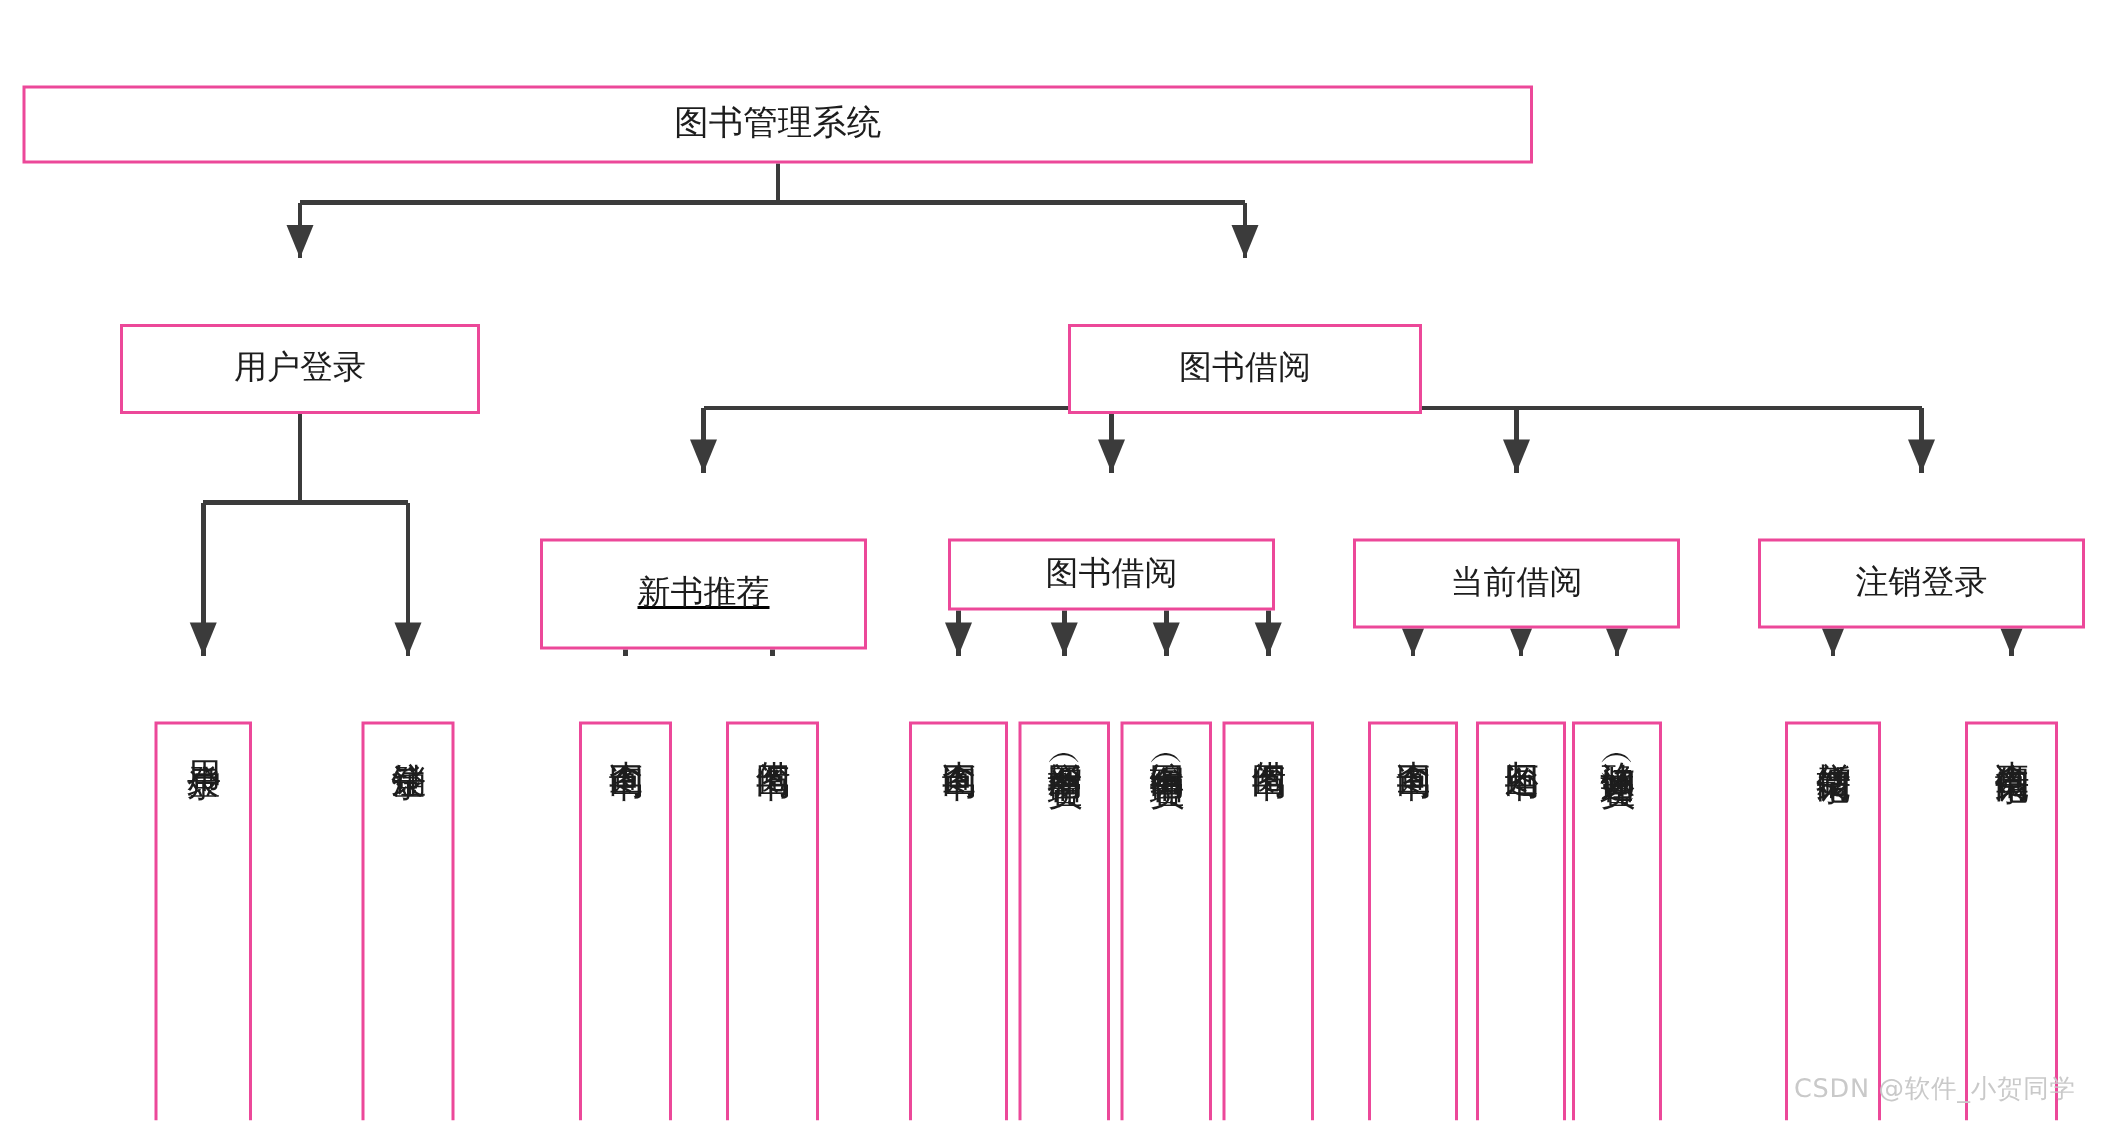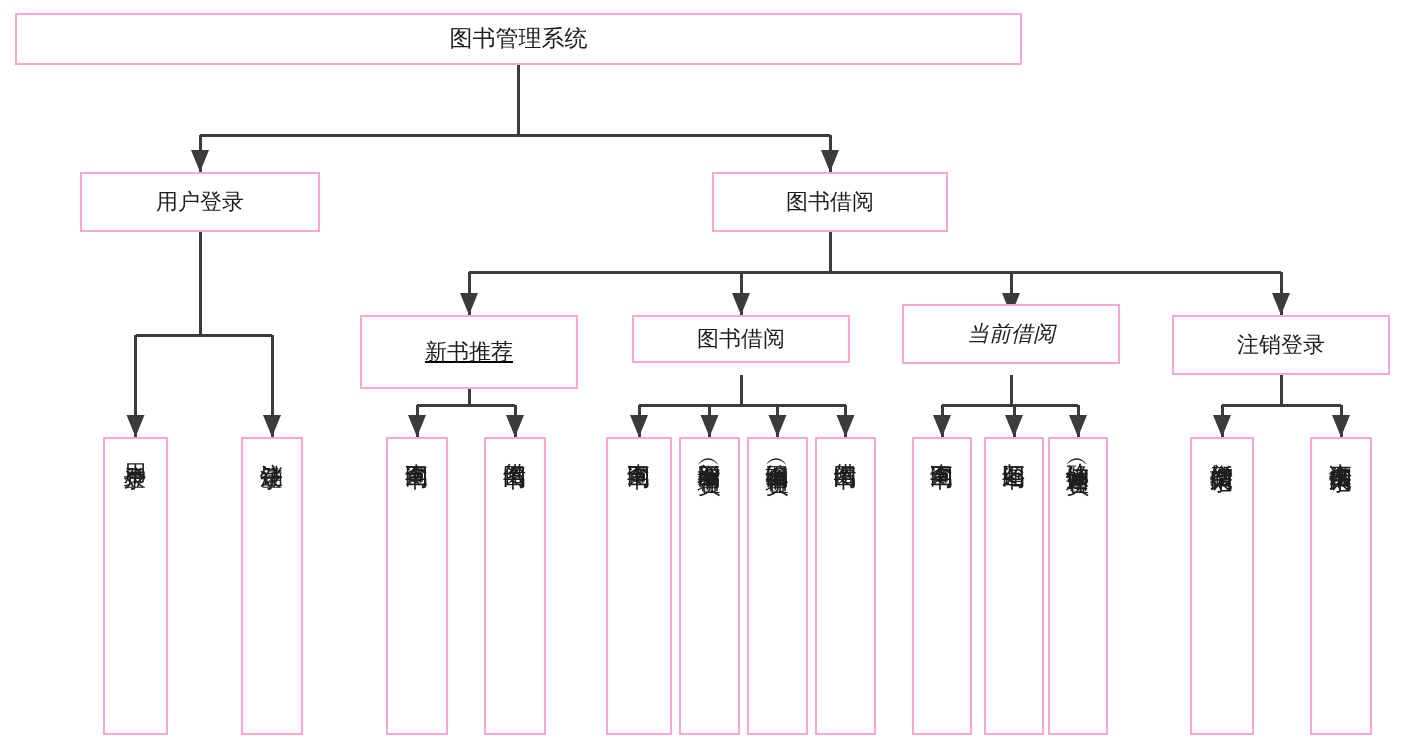--- a/index.html
+++ b/index.html
@@ -23,25 +23,26 @@
     left: 0;
     top: 0;
     width: 1405px;
     height: 747px;
     pointer-events: none;
   }
   .node {
     position: absolute;
     box-sizing: border-box;
     background: #ffffff;
-    border: 2px solid #f9a8d4;
+    border: 2px solid #ec4899;
     display: flex;
     align-items: center;
     justify-content: center;
     z-index: 2;
+    margin-top: 44px;
   }
   .node .label {
     color: #1d1d1d;
     text-align: center;
     line-height: 1.18;
     white-space: pre-wrap;
   }
   .node-root .label {
     font-size: 23px;
   }
@@ -139,21 +140,21 @@
       </div>
       <div class="node node-l2" style="left: 712px; top: 172px; width: 236px; height: 60px;">
         <span class="label">图书借阅</span>
       </div>
       <div class="node node-l2" style="left: 360px; top: 315px; width: 218px; height: 74px; text-decoration: underline;">
         <span class="label">新书推荐</span>
       </div>
       <div class="node node-l2" style="left: 632px; top: 315px; width: 218px; height: 48px;">
         <span class="label">图书借阅</span>
       </div>
-      <div class="node node-l2" style="left: 902px; top: 304px; width: 218px; height: 60px; font-style: italic;">
+      <div class="node node-l2" style="left: 902px; top: 315px; width: 218px; height: 60px;">
         <span class="label">当前借阅</span>
       </div>
       <div class="node node-l2" style="left: 1172px; top: 315px; width: 218px; height: 60px;">
         <span class="label">注销登录</span>
       </div>
       <div class="node node-leaf" style="left: 103px; top: 437px; width: 65px; height: 298px;">
         <span class="label">用户登录</span>
       </div>
       <div class="node node-leaf" style="left: 241px; top: 437px; width: 62px; height: 298px;">
         <span class="label">注销登录</span>
@@ -185,13 +186,14 @@
       <div class="node node-leaf" style="left: 1048px; top: 437px; width: 60px; height: 298px;">
         <span class="label">确认归还（管理员）</span>
       </div>
       <div class="node node-leaf" style="left: 1190px; top: 437px; width: 64px; height: 298px;">
         <span class="label">新增借阅记录</span>
       </div>
       <div class="node node-leaf" style="left: 1310px; top: 437px; width: 62px; height: 298px;">
         <span class="label">查询借阅记录</span>
       </div>
     </div>
+  <div class="watermark" style="left: 1196px; top: 714px; color: rgb(201, 201, 201);">CSDN @软件_小贺同学</div>
 </div>
 
 </body></html>

